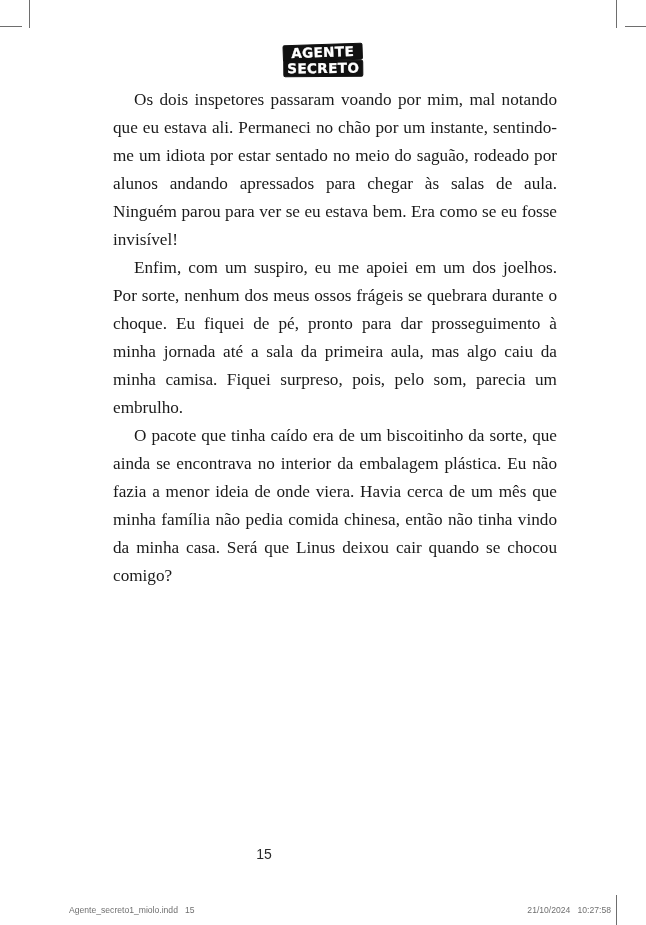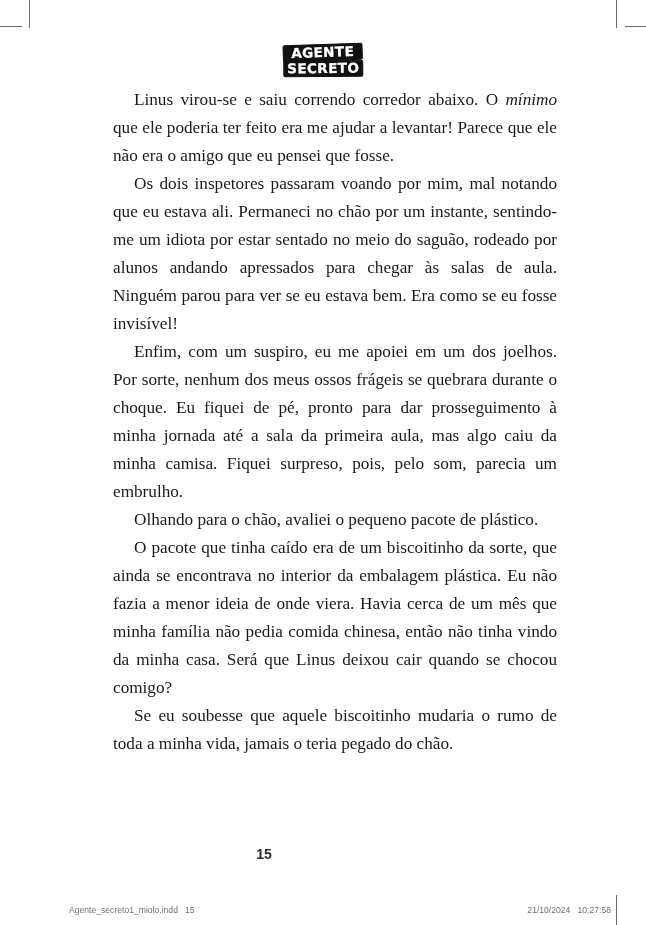--- a/index.html
+++ b/index.html
@@ -84,21 +84,20 @@
   
   .folio {
     position: absolute;
     top: 846px;
     left: 0;
     width: 528px;
     text-align: center;
     font-family: "Liberation Sans", sans-serif;
     font-size: 14px;
     color: #2b2b2b;
-    font-weight: bold;
   }
 
   
   .slug {
     position: absolute;
     top: 905px;
     left: 0;
     width: 646px;
     height: 14px;
     font-family: "Liberation Sans", sans-serif;
@@ -130,26 +129,23 @@
 <div class="crop-mark crop-br-v"></div>
 
 <div class="running-head">
   <div class="logo">
     <span class="logo-line-1">AGENTE</span>
     <span class="logo-line-2">SECRETO</span>
   </div>
 </div>
 
 <div class="text-block">
-  <p class="para"><span>Linus virou-se e saiu correndo corredor abaixo. O </span><em>mínimo</em><span> que ele poderia ter feito era me ajudar a levantar! Parece que ele não era o amigo que eu pensei que fosse.</span></p>
   <p class="para"><span>Os dois inspetores passaram voando por mim, mal notando que eu estava ali. Permaneci no chão por um instante, sentindo-me um idiota por estar sentado no meio do saguão, rodeado por alunos andando apressados para chegar às salas de aula. Ninguém parou para ver se eu estava bem. Era como se eu fosse invisível!</span></p>
   <p class="para"><span>Enfim, com um suspiro, eu me apoiei em um dos joelhos. Por sorte, nenhum dos meus ossos frágeis se quebrara durante o choque. Eu fiquei de pé, pronto para dar prosseguimento à minha jornada até a sala da primeira aula, mas algo caiu da minha camisa. Fiquei surpreso, pois, pelo som, parecia um embrulho.</span></p>
-  <p class="para"><span>Olhando para o chão, avaliei o pequeno pacote de plástico.</span></p>
   <p class="para"><span>O pacote que tinha caído era de um biscoitinho da sorte, que ainda se encontrava no interior da embalagem plástica. Eu não fazia a menor ideia de onde viera. Havia cerca de um mês que minha família não pedia comida chinesa, então não tinha vindo da minha casa. Será que Linus deixou cair quando se chocou comigo?</span></p>
-  <p class="para"><span>Se eu soubesse que aquele biscoitinho mudaria o rumo de toda a minha vida, jamais o teria pegado do chão.</span></p>
 </div>
 
 <div class="folio">15</div>
 
 <div class="slug">
   <span class="slug-left">Agente_secreto1_miolo.indd   15</span>
   <span class="slug-right">21/10/2024   10:27:58</span>
 </div>
 
 </body></html>

